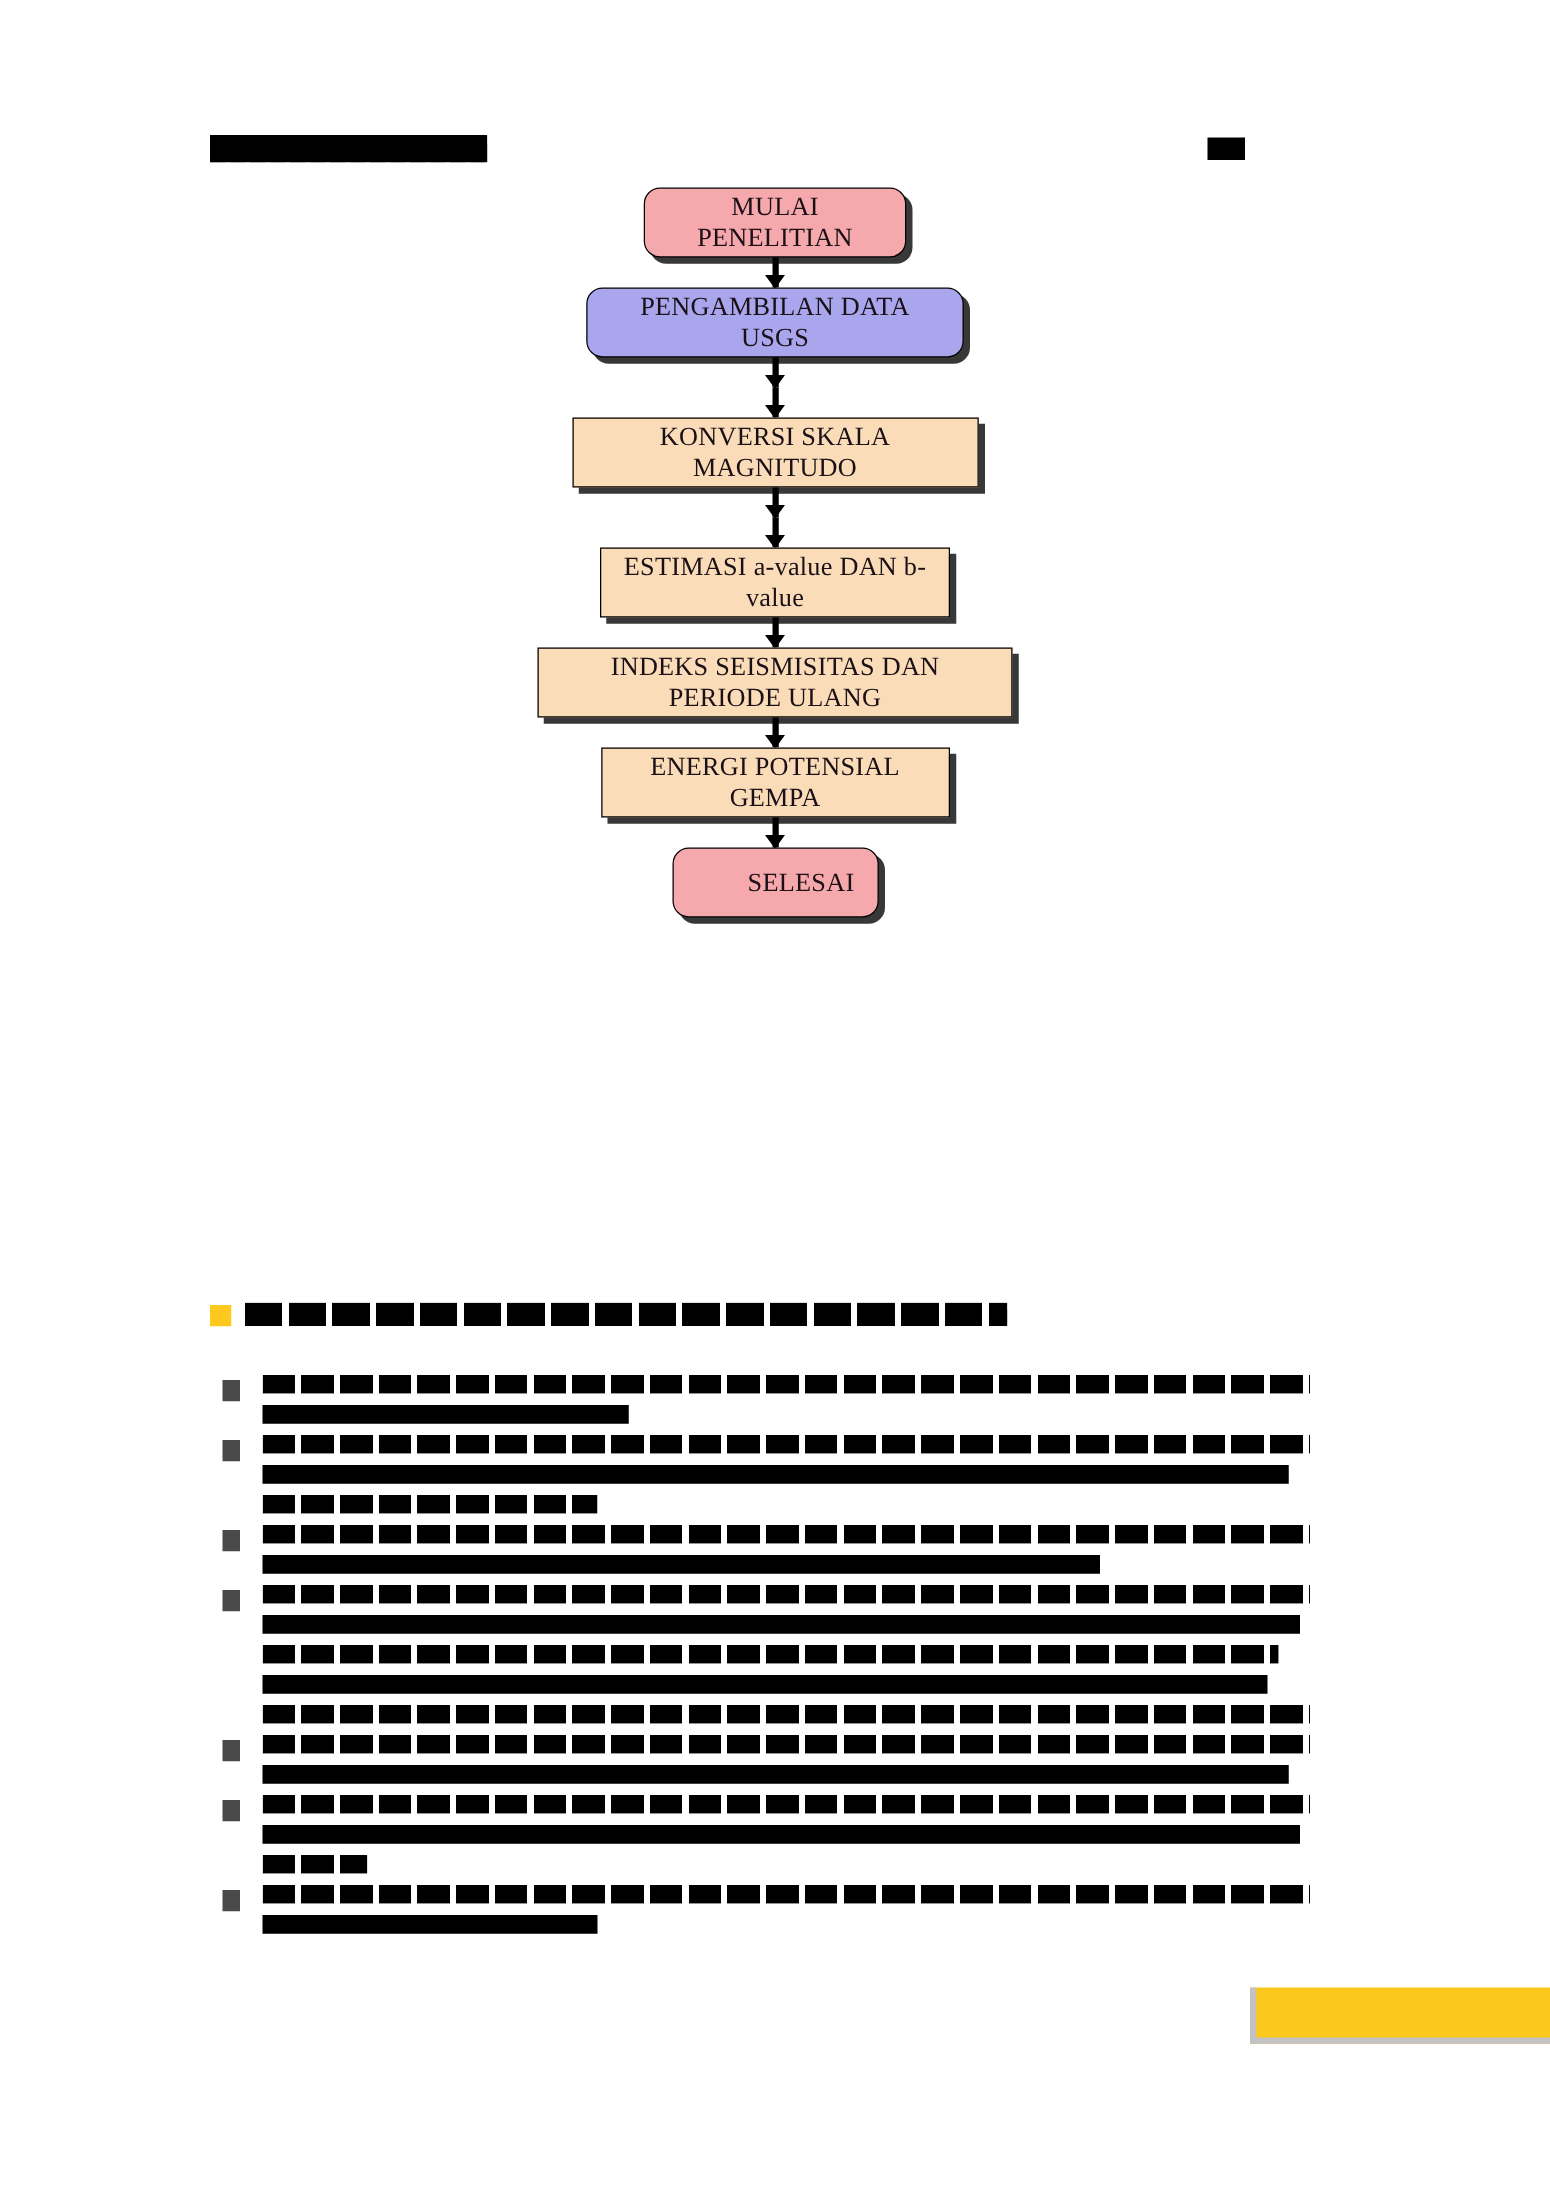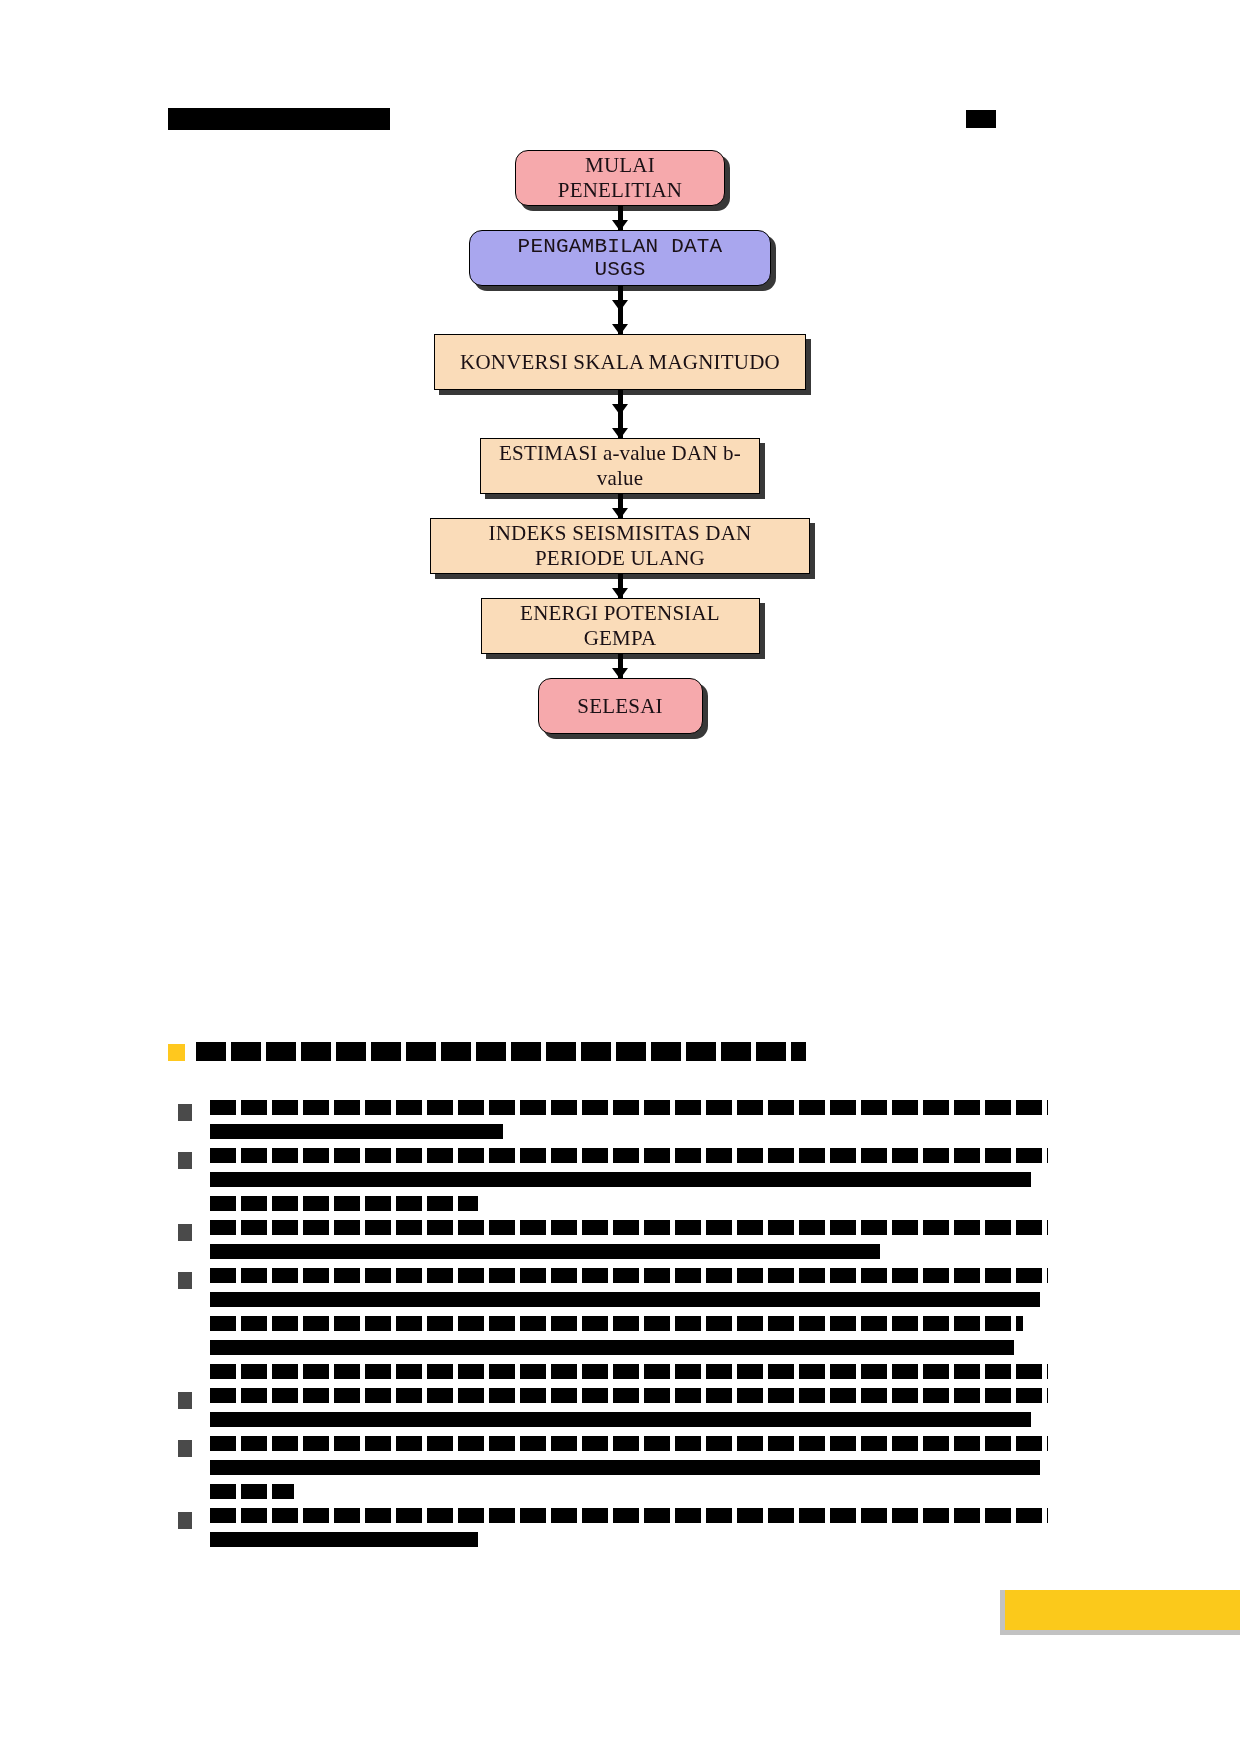--- a/index.html
+++ b/index.html
@@ -84,20 +84,21 @@
     color: #1a1015;
     letter-spacing: 0.2px;
     height: 56px;
     padding: 0 18px;
   }
   .node.rounded {
     border-radius: 13px;
   }
   .node.terminal {
     background: #f6a9ac;
+    justify-content: flex-end;
   }
   .node.data {
     background: #a9a6ee;
   }
   .node.process {
     background: #fadcb9;
   }
   .connector {
     position: relative;
     width: 1240px;
@@ -218,34 +219,34 @@
       <div class="flow-row">
         <div class="node rounded terminal" style="width: 210px; background: rgb(246, 169, 172);">
           <span>MULAI PENELITIAN</span>
         </div>
       </div>
       <div class="connector">
         <div class="stem"></div>
         <div class="head"></div>
       </div>
       <div class="flow-row">
-        <div class="node rounded data" style="width: 302px; background: rgb(169, 166, 238); font-family: Liberation Mono, monospace;">
+        <div class="node rounded data" style="width: 302px; background: rgb(169, 166, 238);">
           <span>PENGAMBILAN DATA USGS</span>
         </div>
       </div>
       <div class="connector">
         <div class="stem"></div>
         <div class="head"></div>
       </div>
       <div class="connector">
         <div class="stem"></div>
         <div class="head"></div>
       </div>
       <div class="flow-row">
-        <div class="node process" style="width: 372px; background: rgb(250, 220, 185);">
+        <div class="node process" style="width: 325px; background: rgb(250, 220, 185);">
           <span>KONVERSI SKALA MAGNITUDO</span>
         </div>
       </div>
       <div class="connector">
         <div class="stem"></div>
         <div class="head"></div>
       </div>
       <div class="connector">
         <div class="stem"></div>
         <div class="head"></div>

